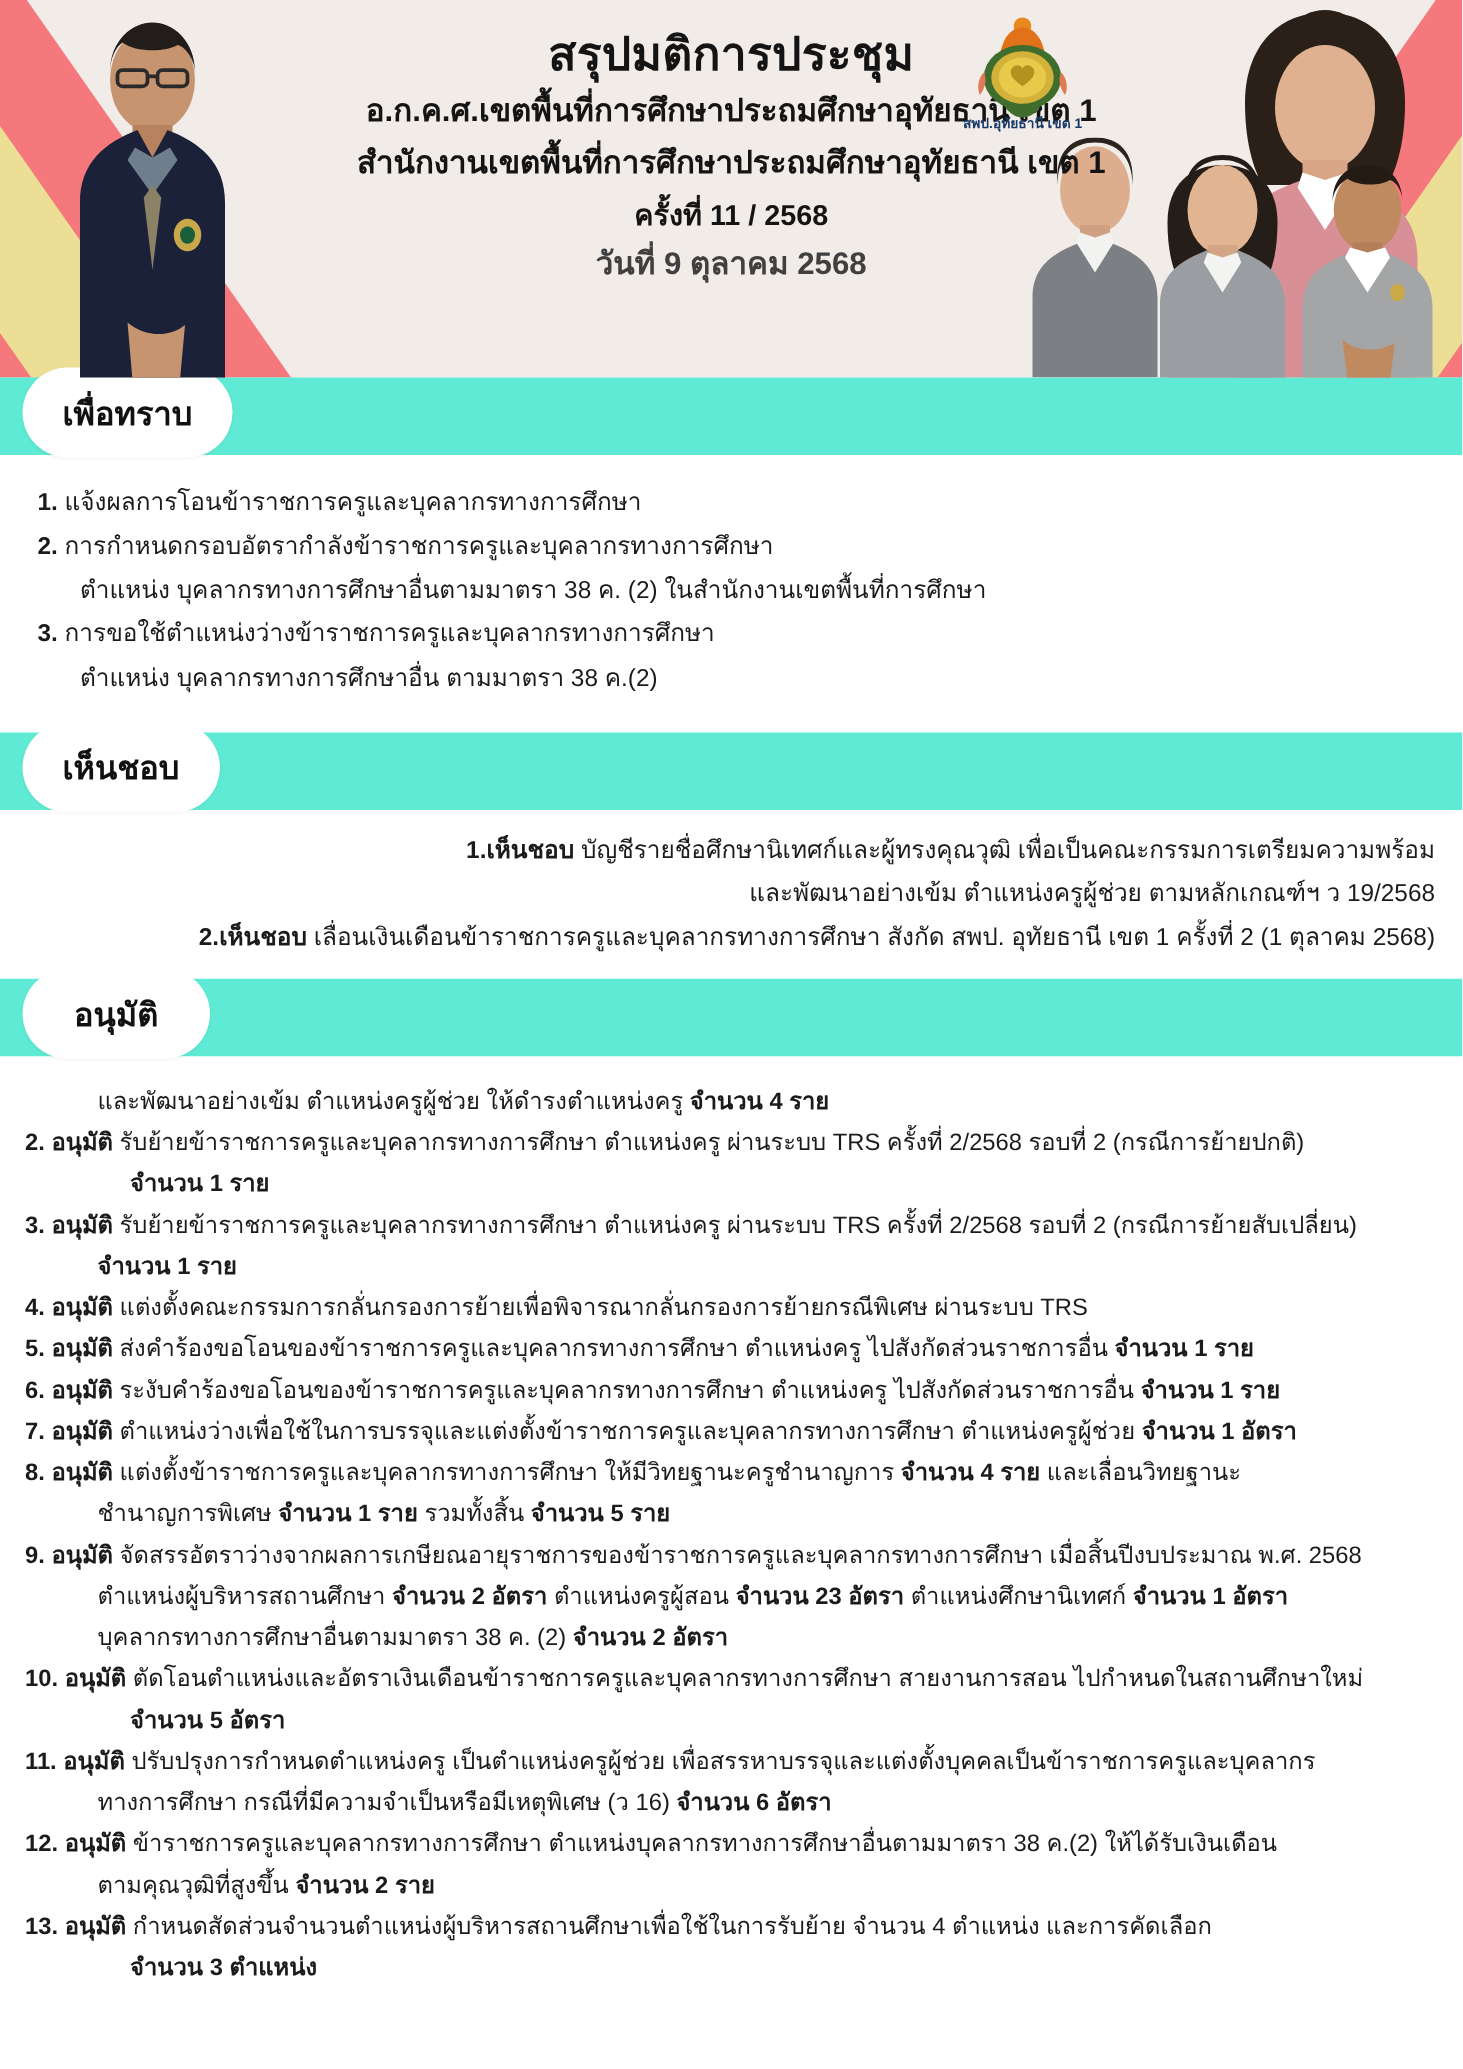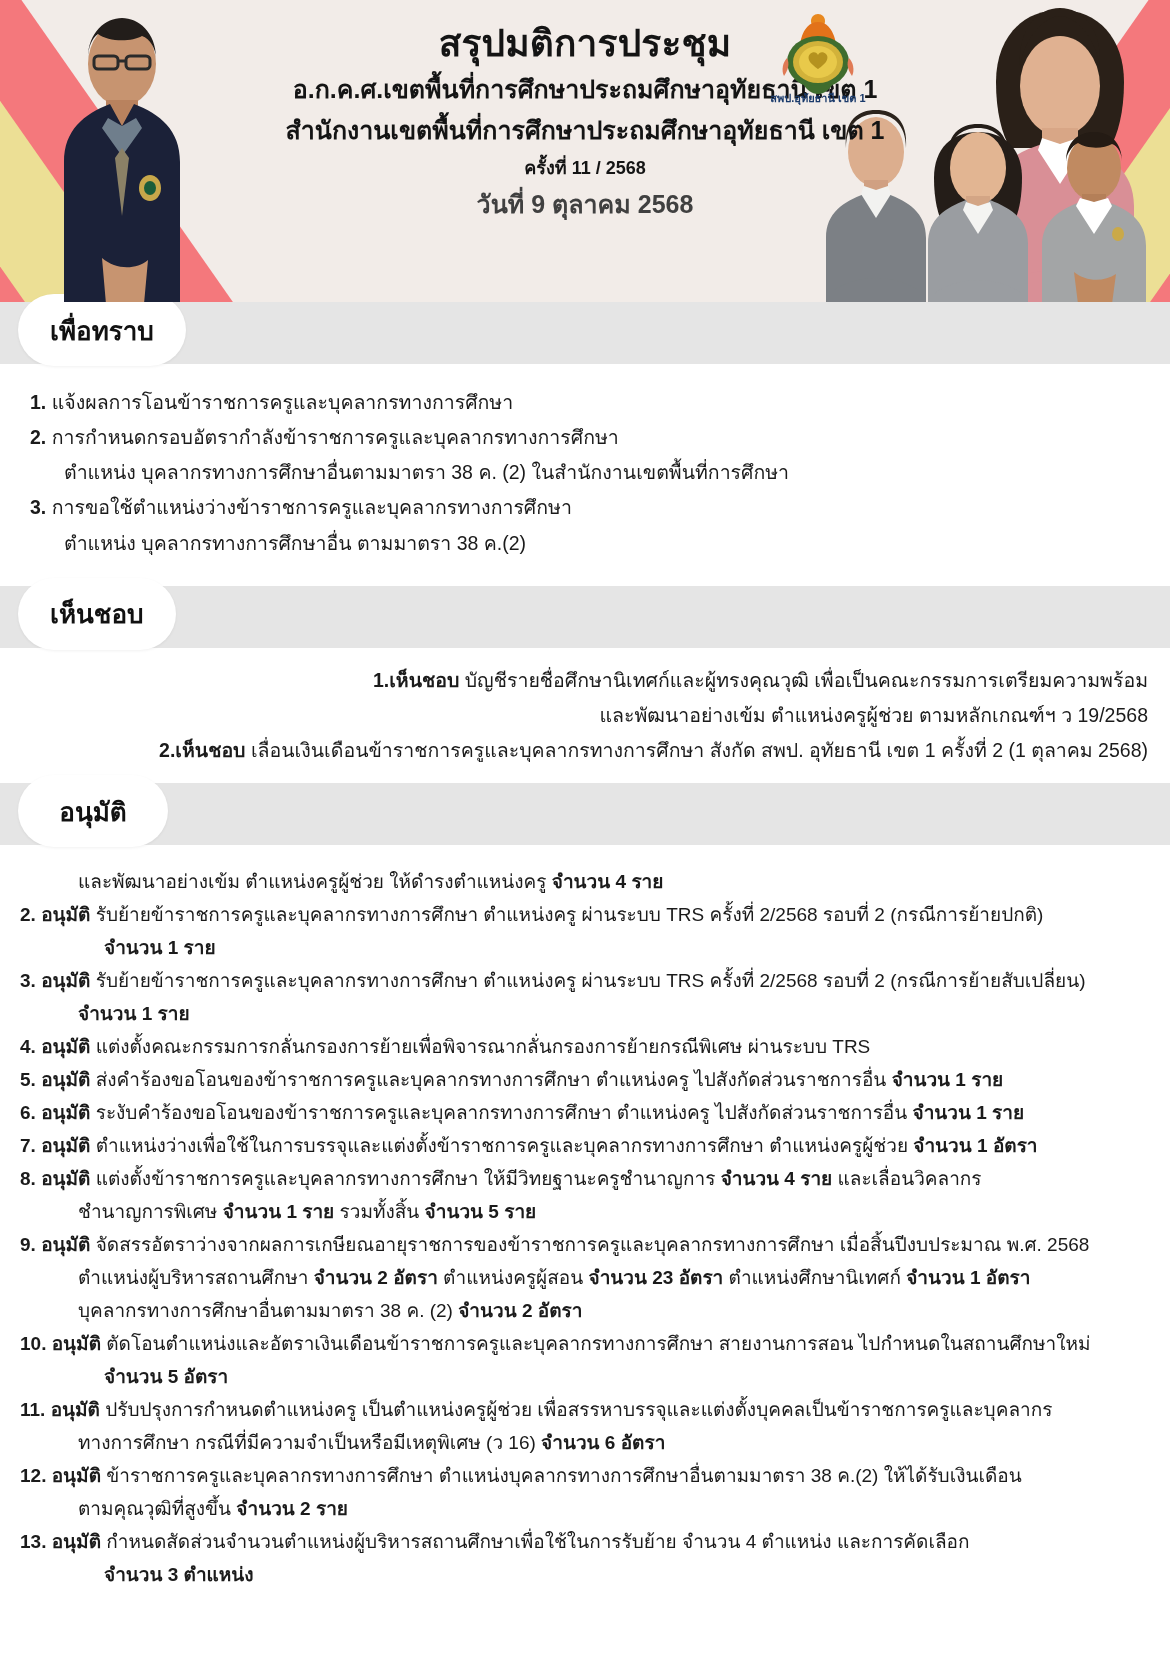--- a/index.html
+++ b/index.html
@@ -72,21 +72,21 @@
     letter-spacing: 0.2px;
   }
   .hdr-sub {
     font-size: 25px;
     font-weight: bold;
     color: #141414;
     line-height: 1.40;
     margin-top: 6px;
   }
   .hdr-meet {
-    font-size: 18px;
+    font-size: 23px;
     font-weight: bold;
     color: #141414;
     line-height: 1.42;
     margin-top: 8px;
   }
   .hdr-date {
     font-size: 25px;
     font-weight: bold;
     color: #404040;
     line-height: 1.40;
@@ -111,21 +111,21 @@
   .p-r1 { right: 12px; top: 0px;   width: 196px; height: 302px; }
   .p-r2 { right: 230px; top: 110px; width: 128px; height: 192px; }
   .p-r3 { right: 126px; top: 122px; width: 132px; height: 182px; }
   .p-r4 { right: 10px;  top: 126px; width: 130px; height: 178px; }
 
   
   .bar {
     position: relative;
     width: 1170px;
     height: 62px;
-    background: #e5e5e5;
+    background: #5eead4;
   }
   .bar-pill {
     position: absolute;
     left: 18px; top: -8px;
     min-width: 150px;
     height: 72px;
     background: #ffffff;
     border-radius: 40px;
     display: flex;
     align-items: center;
@@ -308,21 +308,21 @@
   <div class="sec-body sec-approve" id="approve-list">
       <div class="li li-indent2"><span>และพัฒนาอย่างเข้ม ตำแหน่งครูผู้ช่วย ให้ดำรงตำแหน่งครู </span><span class="amt">จำนวน 4 ราย</span></div>
       <div class="li"><span class="num">2. </span><span class="kw">อนุมัติ </span><span>รับย้ายข้าราชการครูและบุคลากรทางการศึกษา ตำแหน่งครู ผ่านระบบ TRS ครั้งที่ 2/2568 รอบที่ 2 (กรณีการย้ายปกติ)</span></div>
       <div class="li li-indent3"><span class="amt">จำนวน 1 ราย</span></div>
       <div class="li"><span class="num">3. </span><span class="kw">อนุมัติ </span><span>รับย้ายข้าราชการครูและบุคลากรทางการศึกษา ตำแหน่งครู ผ่านระบบ TRS ครั้งที่ 2/2568 รอบที่ 2 (กรณีการย้ายสับเปลี่ยน)</span></div>
       <div class="li li-indent2"><span class="amt">จำนวน 1 ราย</span></div>
       <div class="li"><span class="num">4. </span><span class="kw">อนุมัติ </span><span>แต่งตั้งคณะกรรมการกลั่นกรองการย้ายเพื่อพิจารณากลั่นกรองการย้ายกรณีพิเศษ ผ่านระบบ TRS</span></div>
       <div class="li"><span class="num">5. </span><span class="kw">อนุมัติ </span><span>ส่งคำร้องขอโอนของข้าราชการครูและบุคลากรทางการศึกษา ตำแหน่งครู ไปสังกัดส่วนราชการอื่น </span><span class="amt">จำนวน 1 ราย</span></div>
       <div class="li"><span class="num">6. </span><span class="kw">อนุมัติ </span><span>ระงับคำร้องขอโอนของข้าราชการครูและบุคลากรทางการศึกษา ตำแหน่งครู ไปสังกัดส่วนราชการอื่น </span><span class="amt">จำนวน 1 ราย</span></div>
       <div class="li"><span class="num">7. </span><span class="kw">อนุมัติ </span><span>ตำแหน่งว่างเพื่อใช้ในการบรรจุและแต่งตั้งข้าราชการครูและบุคลากรทางการศึกษา ตำแหน่งครูผู้ช่วย </span><span class="amt">จำนวน 1 อัตรา</span></div>
-      <div class="li"><span class="num">8. </span><span class="kw">อนุมัติ </span><span>แต่งตั้งข้าราชการครูและบุคลากรทางการศึกษา ให้มีวิทยฐานะครูชำนาญการ  </span><span class="amt">จำนวน 4 ราย</span><span> และเลื่อนวิคลากร</span></div>
+      <div class="li"><span class="num">8. </span><span class="kw">อนุมัติ </span><span>แต่งตั้งข้าราชการครูและบุคลากรทางการศึกษา ให้มีวิทยฐานะครูชำนาญการ  </span><span class="amt">จำนวน 4 ราย</span><span> และเลื่อนวิทยฐานะ</span></div>
       <div class="li li-indent2"><span>ชำนาญการพิเศษ </span><span class="amt">จำนวน 1 ราย</span><span> รวมทั้งสิ้น </span><span class="amt">จำนวน 5 ราย</span></div>
       <div class="li"><span class="num">9. </span><span class="kw">อนุมัติ </span><span>จัดสรรอัตราว่างจากผลการเกษียณอายุราชการของข้าราชการครูและบุคลากรทางการศึกษา เมื่อสิ้นปีงบประมาณ พ.ศ. 2568</span></div>
       <div class="li li-indent2"><span>ตำแหน่งผู้บริหารสถานศึกษา </span><span class="amt">จำนวน 2 อัตรา</span><span>  ตำแหน่งครูผู้สอน </span><span class="amt">จำนวน 23 อัตรา</span><span> ตำแหน่งศึกษานิเทศก์ </span><span class="amt">จำนวน 1 อัตรา</span></div>
       <div class="li li-indent2"><span>บุคลากรทางการศึกษาอื่นตามมาตรา 38 ค. (2) </span><span class="amt">จำนวน 2 อัตรา</span></div>
       <div class="li"><span class="num">10. </span><span class="kw">อนุมัติ </span><span>ตัดโอนตำแหน่งและอัตราเงินเดือนข้าราชการครูและบุคลากรทางการศึกษา สายงานการสอน ไปกำหนดในสถานศึกษาใหม่</span></div>
       <div class="li li-indent3"><span class="amt">จำนวน 5 อัตรา</span></div>
       <div class="li"><span class="num">11. </span><span class="kw">อนุมัติ </span><span>ปรับปรุงการกำหนดตำแหน่งครู เป็นตำแหน่งครูผู้ช่วย เพื่อสรรหาบรรจุและแต่งตั้งบุคคลเป็นข้าราชการครูและบุคลากร</span></div>
       <div class="li li-indent2"><span>ทางการศึกษา กรณีที่มีความจำเป็นหรือมีเหตุพิเศษ (ว 16) </span><span class="amt">จำนวน 6 อัตรา</span></div>
       <div class="li"><span class="num">12. </span><span class="kw">อนุมัติ </span><span>ข้าราชการครูและบุคลากรทางการศึกษา ตำแหน่งบุคลากรทางการศึกษาอื่นตามมาตรา 38 ค.(2) ให้ได้รับเงินเดือน</span></div>
       <div class="li li-indent2"><span>ตามคุณวุฒิที่สูงขึ้น  </span><span class="amt">จำนวน 2 ราย</span></div>

